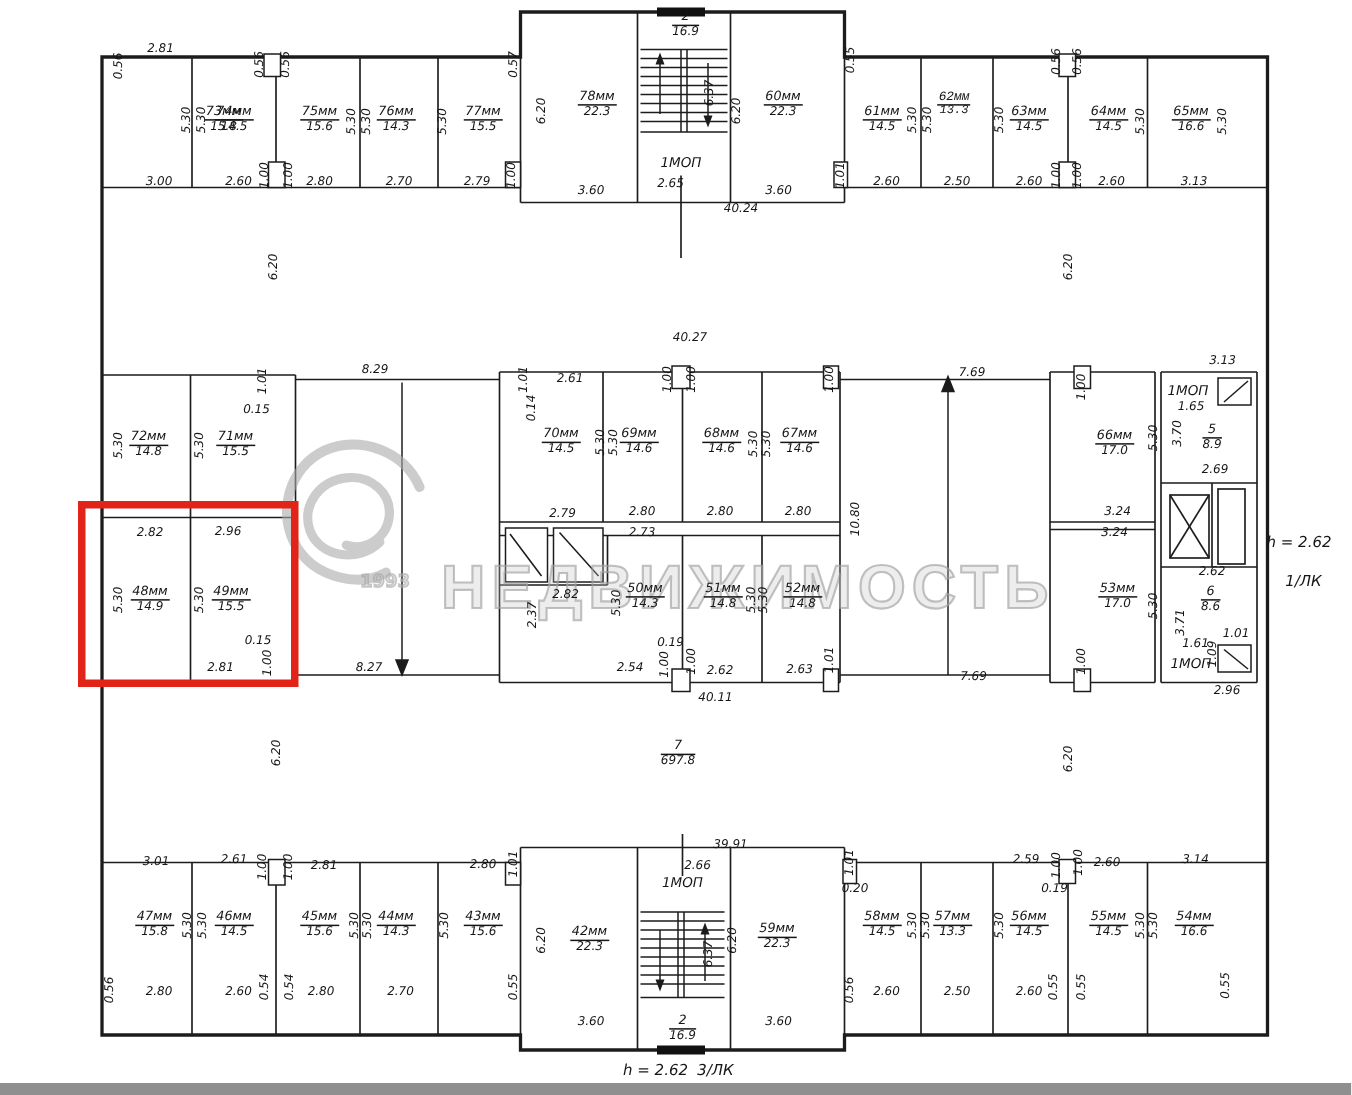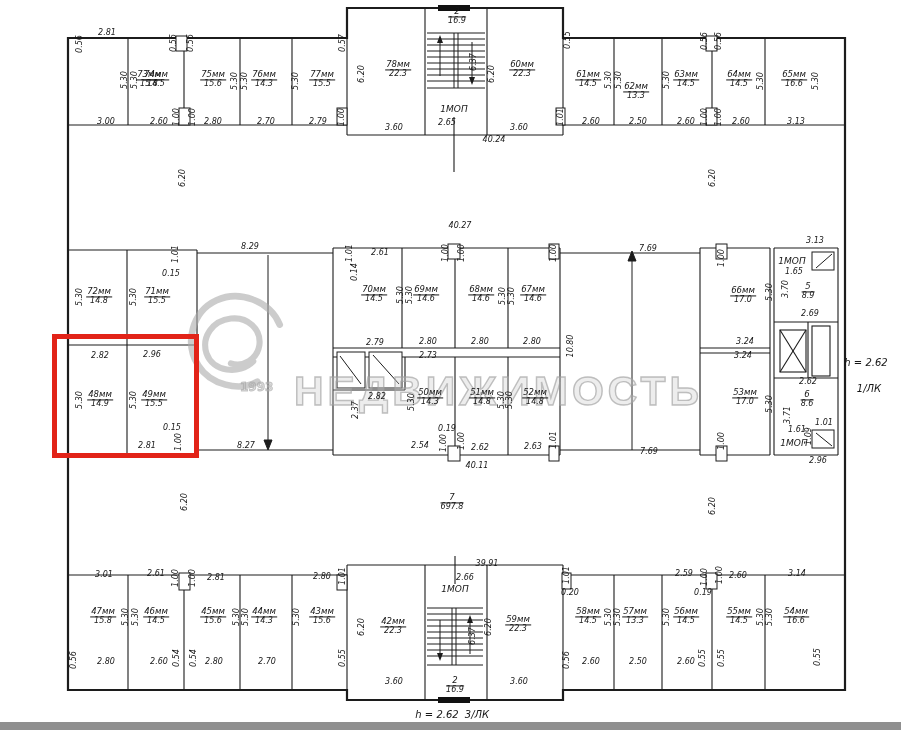--- a/index.html
+++ b/index.html
@@ -208,21 +208,21 @@
       </div>
       <div class="lbl dim" style="left: 519px; top: 128px;">3.60</div>
       <div class="lbl dim" style="left: 494px; top: 140px;">40.24</div>
       <div class="lbl dim rot" style="left: 568px; top: 40px;">0.55</div>
       <div class="lbl room" style="left: 588px; top: 80px;">
         <span class="t">61мм</span>
         <span class="a">14.5</span>
       </div>
       <div class="lbl dim rot" style="left: 609px; top: 80px;">5.30</div>
       <div class="lbl dim rot" style="left: 619px; top: 80px;">5.30</div>
-      <div class="lbl room" style="left: 636px; top: 92px;">
+      <div class="lbl room" style="left: 636px; top: 70px; font-family: Liberation Mono, monospace;">
         <span class="t">62мм</span>
         <span class="a">13.3</span>
       </div>
       <div class="lbl dim rot" style="left: 667px; top: 80px;">5.30</div>
       <div class="lbl room" style="left: 686px; top: 80px;">
         <span class="t">63мм</span>
         <span class="a">14.5</span>
       </div>
       <div class="lbl dim rot" style="left: 705px; top: 41px;">0.56</div>
       <div class="lbl dim rot" style="left: 719px; top: 41px;">0.56</div>

